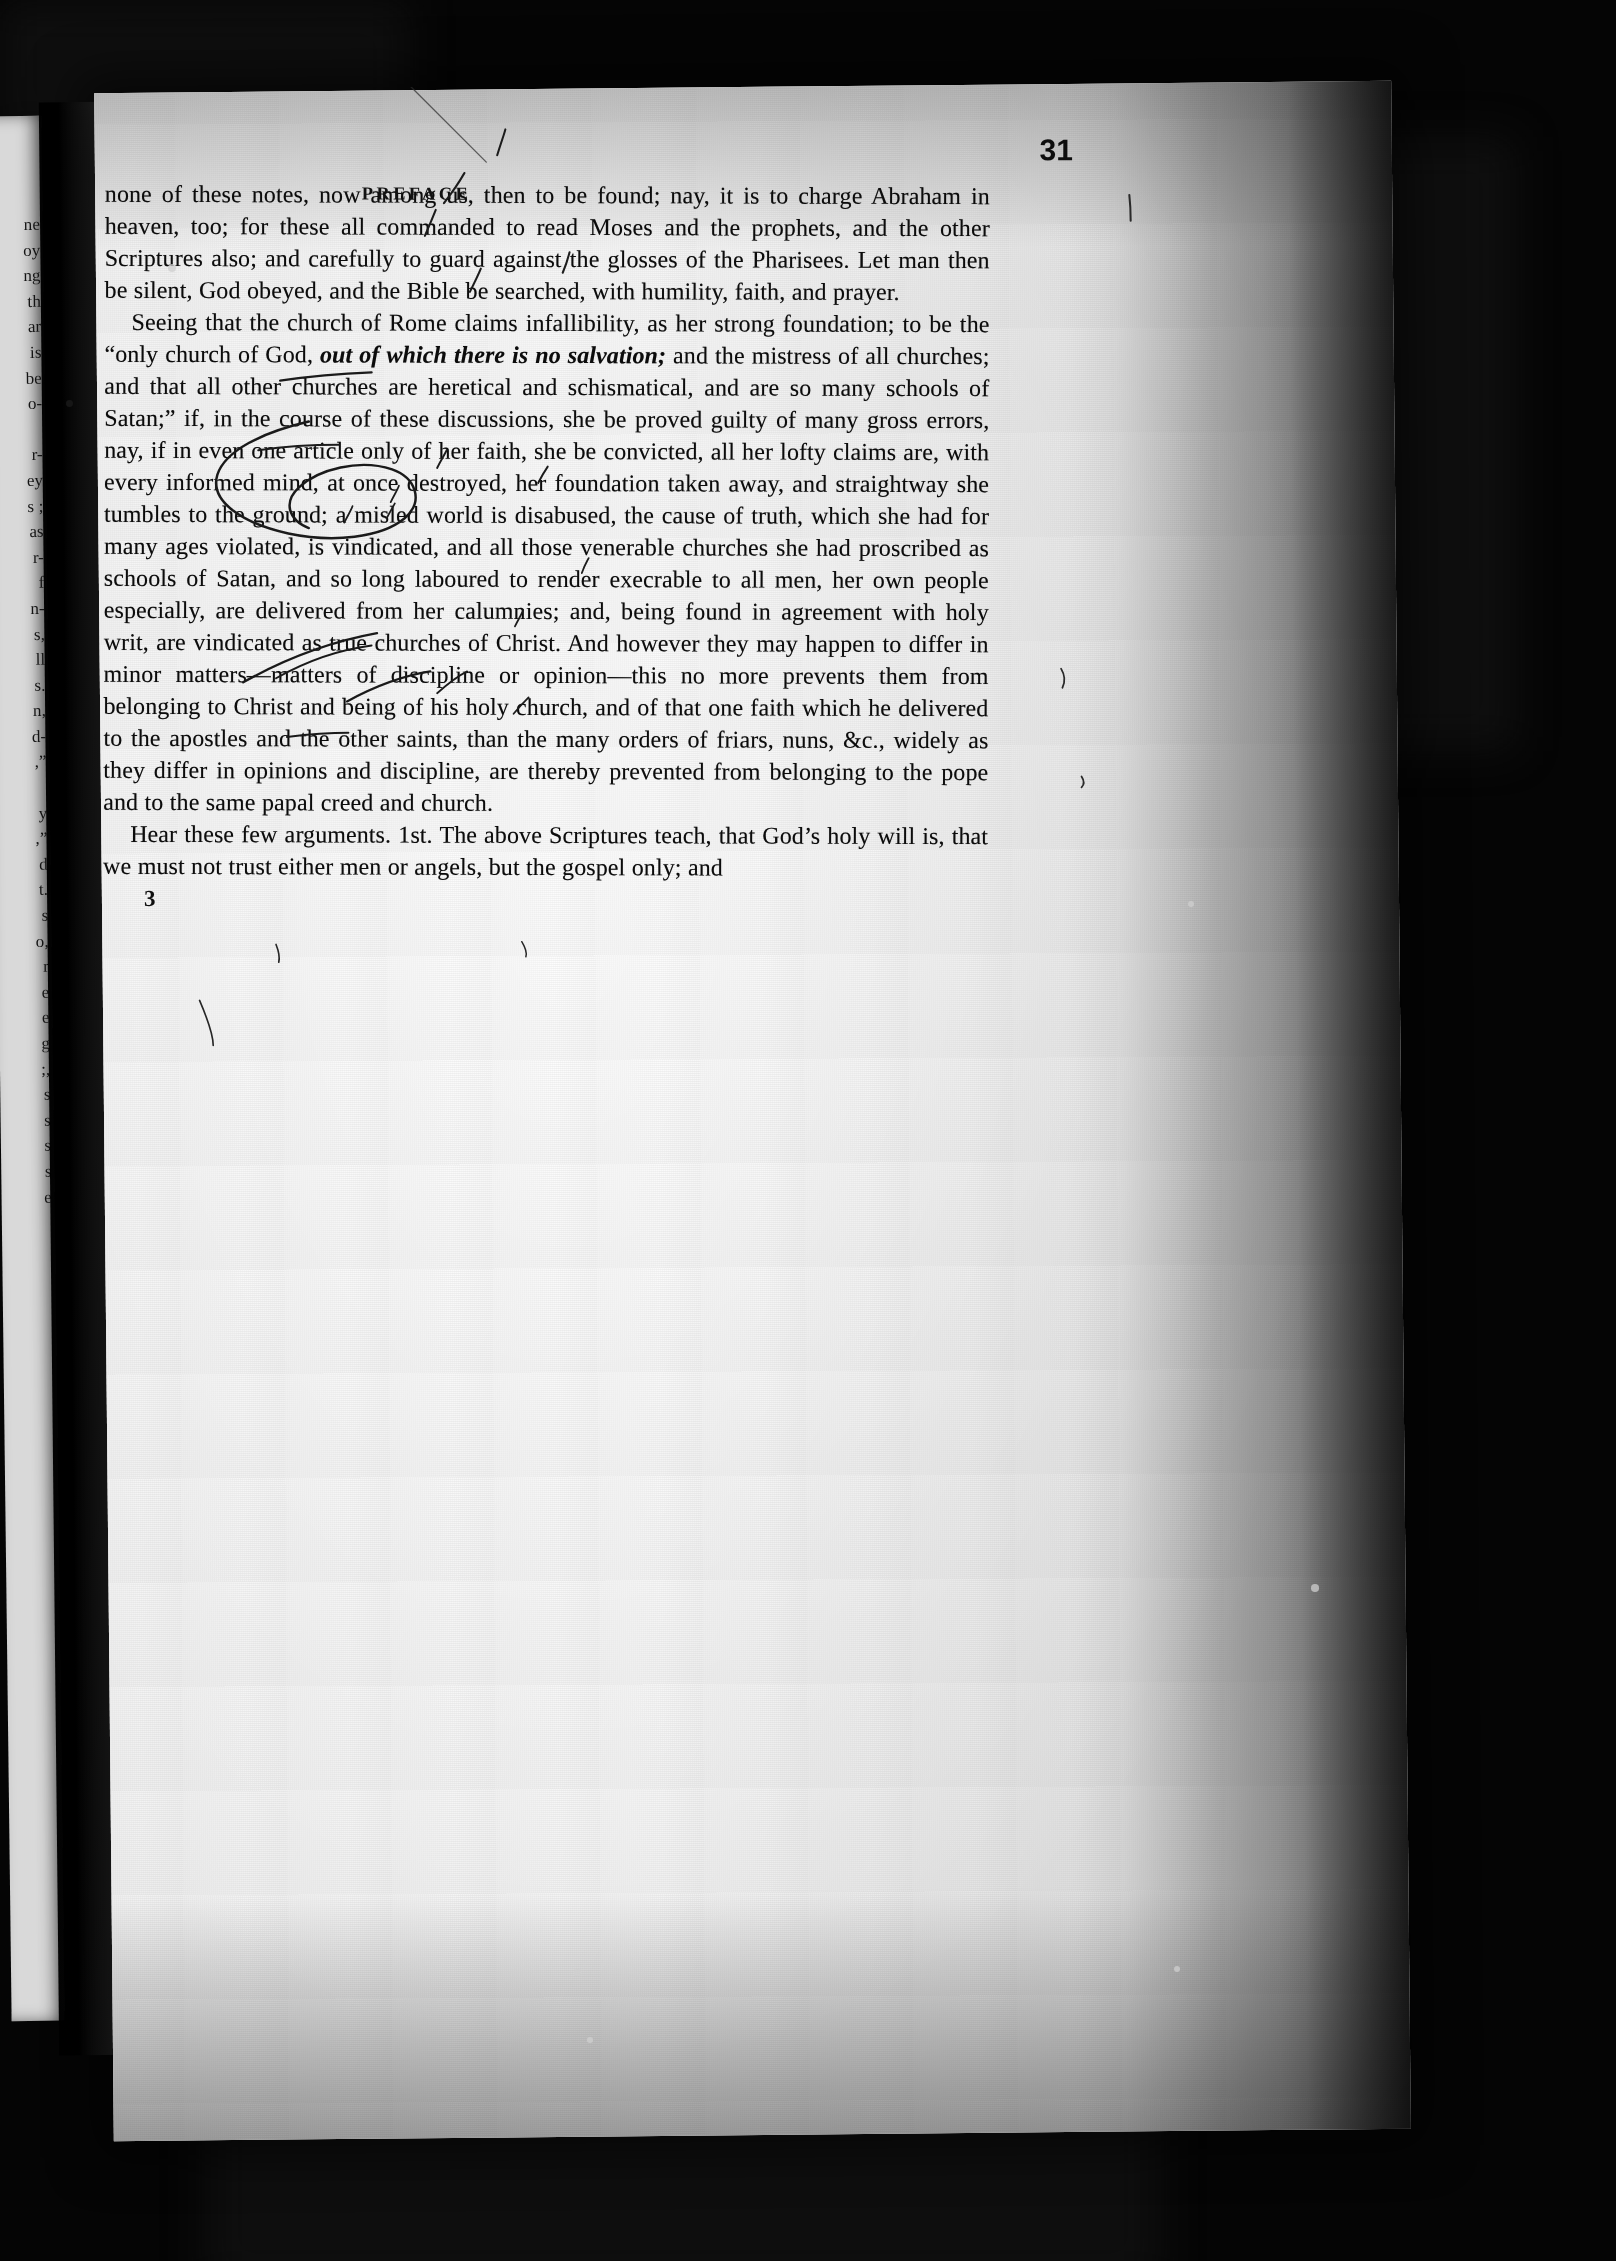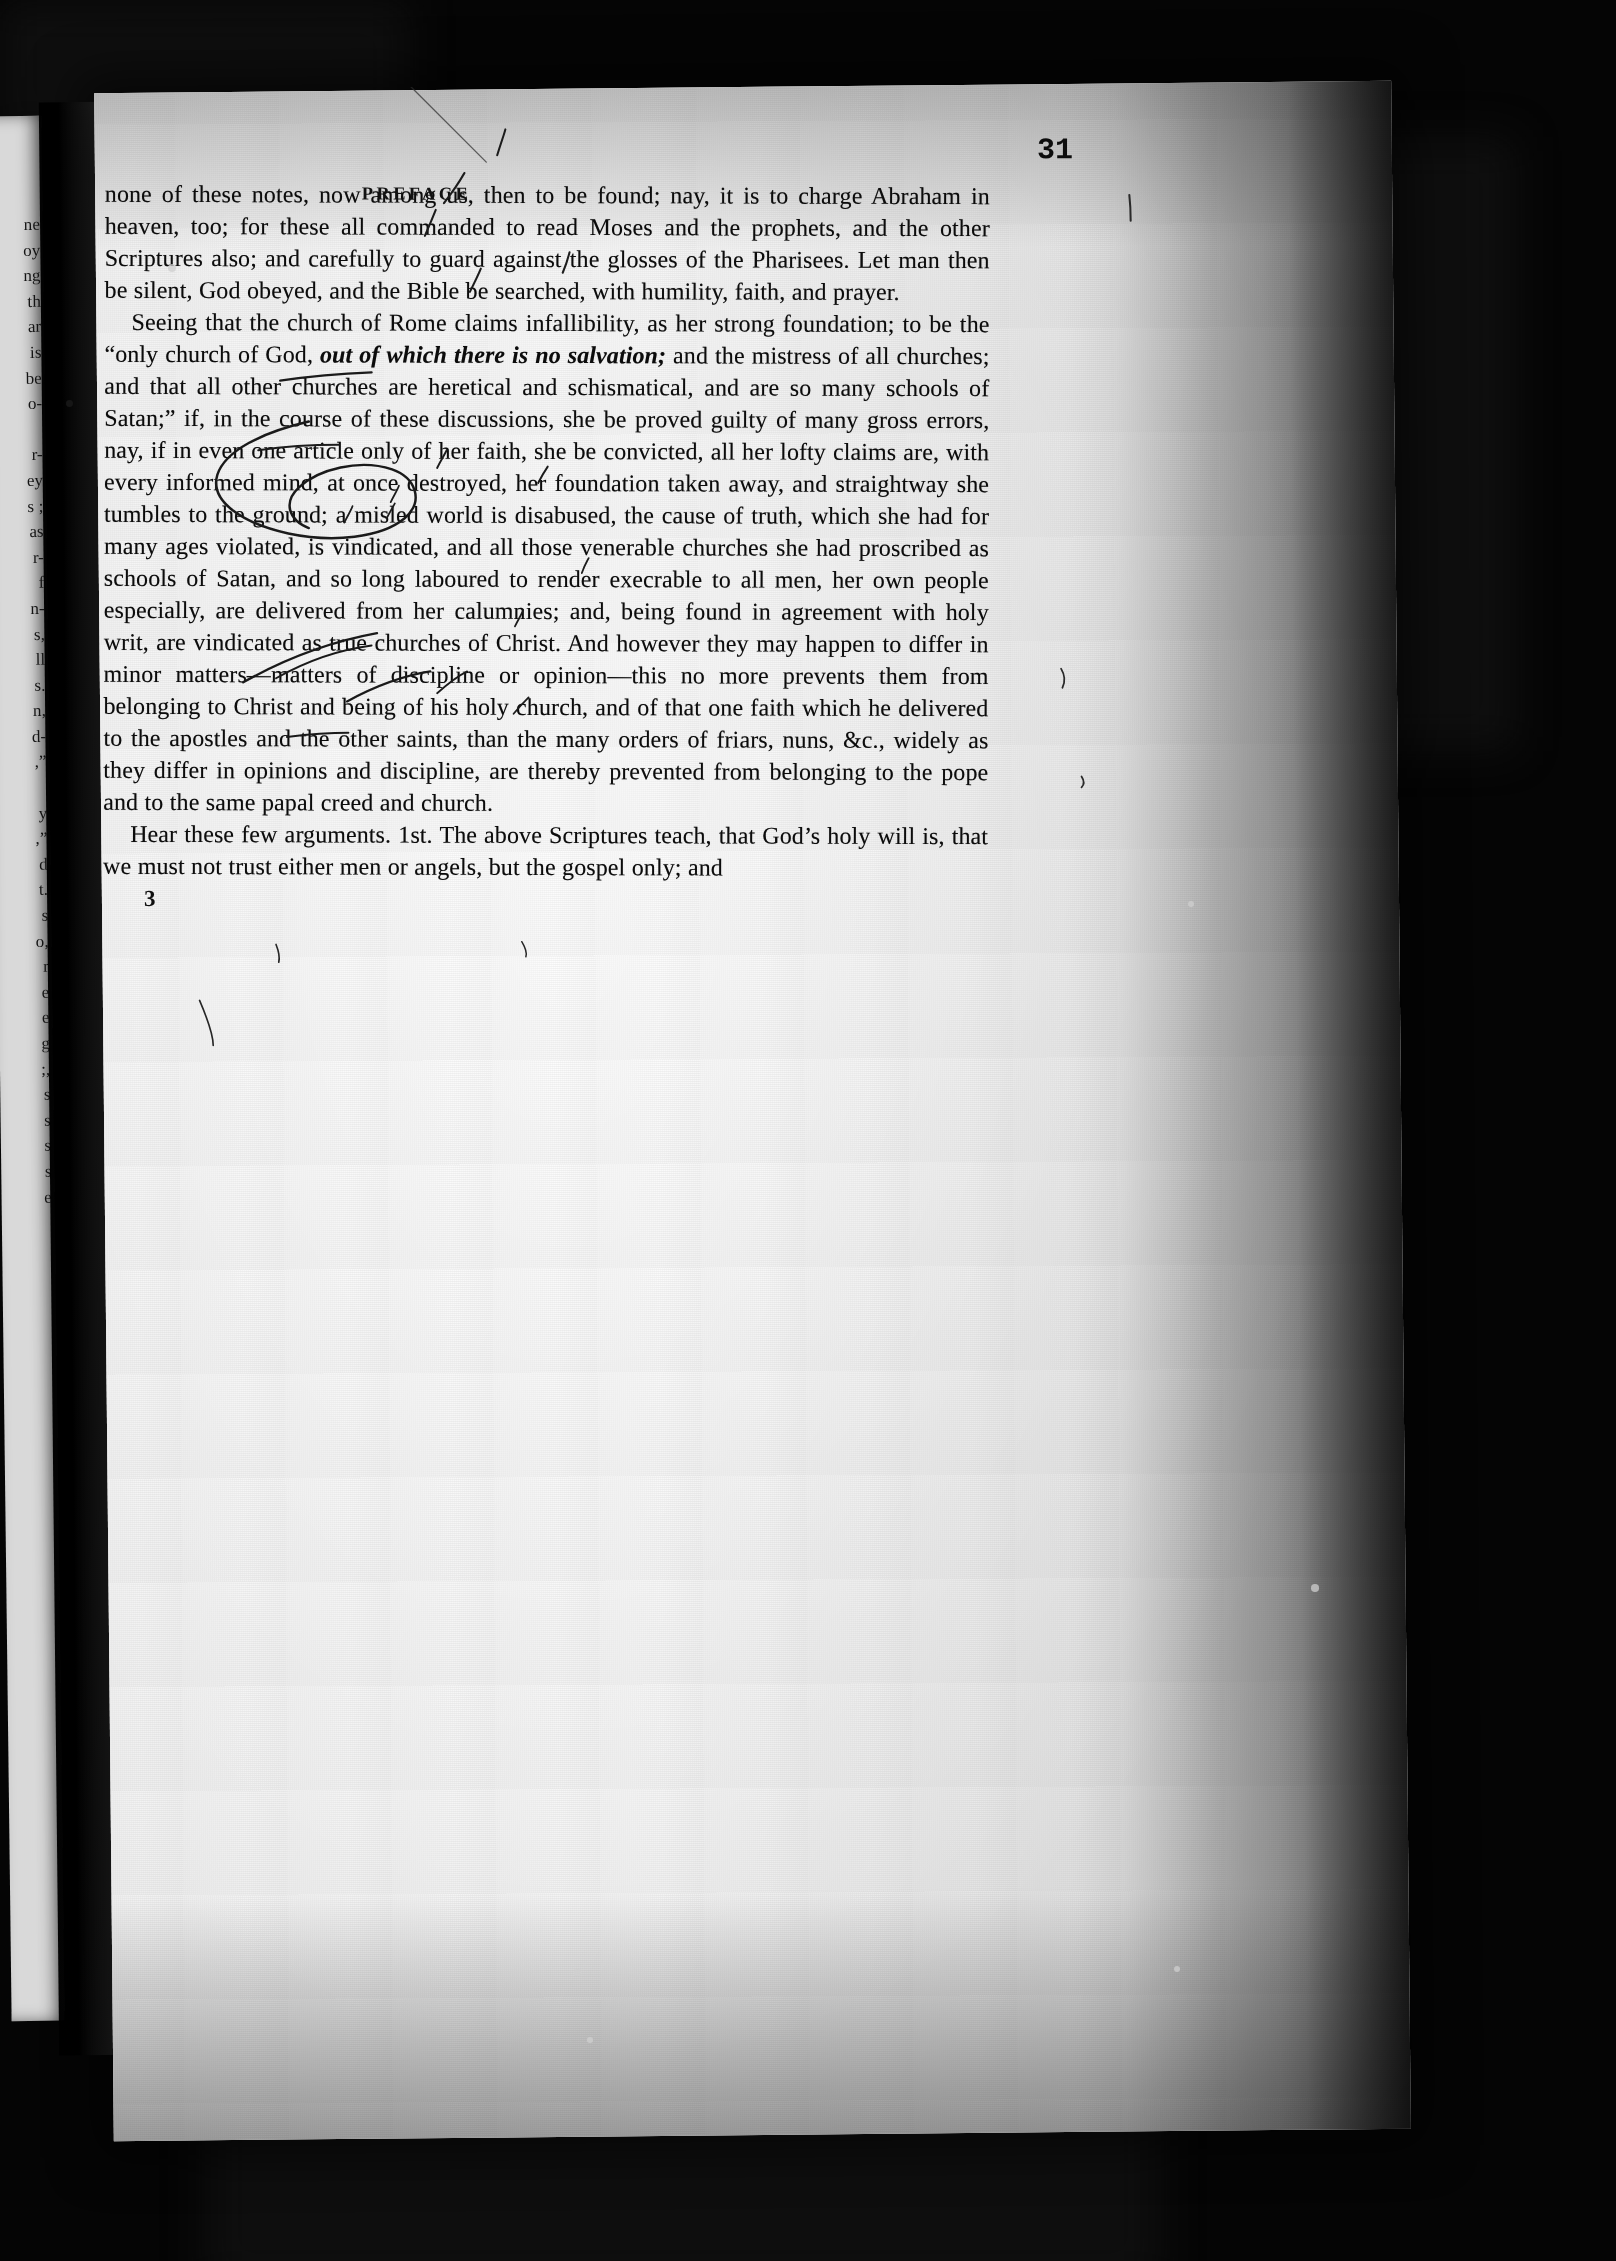--- a/index.html
+++ b/index.html
@@ -132,21 +132,21 @@
     font-size: 18.4px;
     letter-spacing: 3.4px;
     font-weight: 700;
     color: #121212;
     margin-top: 41px;
   }
   #folio {
     position: absolute;
     right: -83px;
     top: 12.3px;
-    font-family: Liberation Mono, monospace;
+    font-family: Liberation Sans, sans-serif;
     font-size: 30px;
     font-weight: 700;
     color: #0d0d0d;
   }
 
   .para {
     font-family: "Liberation Serif", serif;
     font-size: 24px;
     line-height: 32px;
     color: #0c0c0c;

